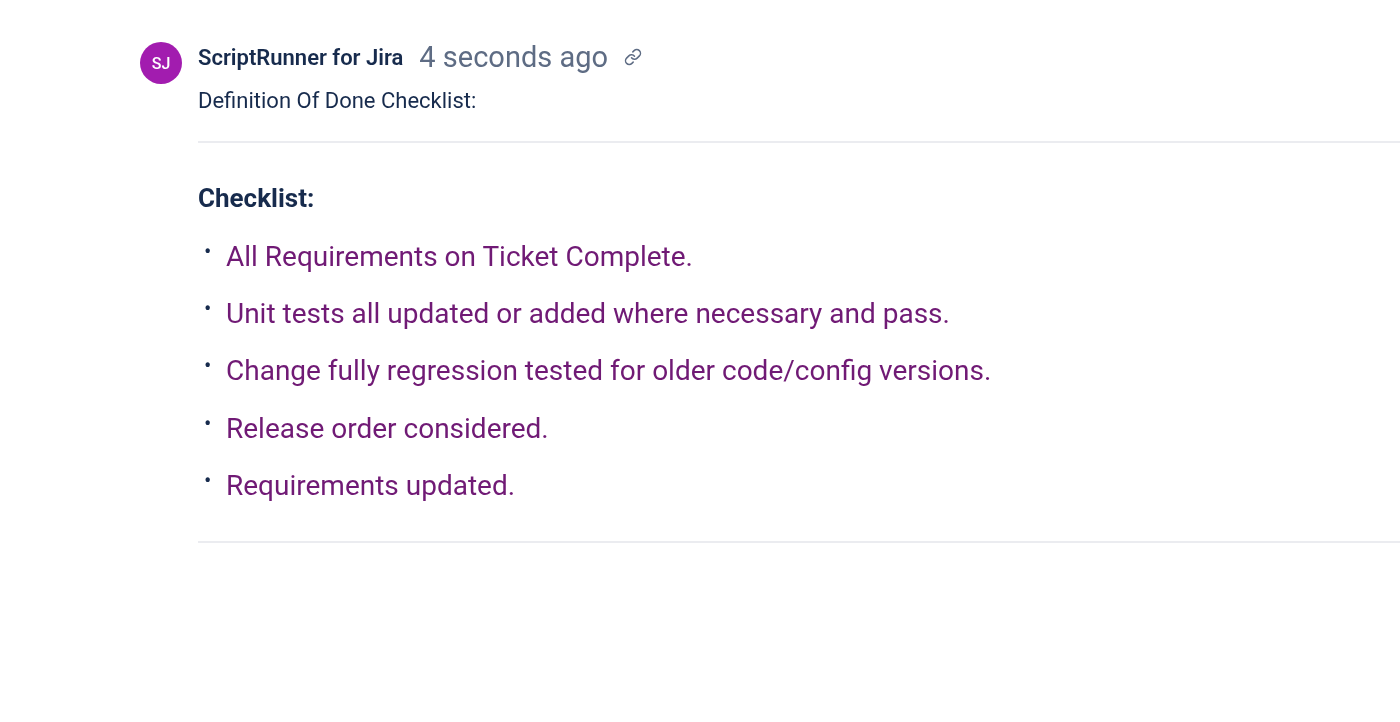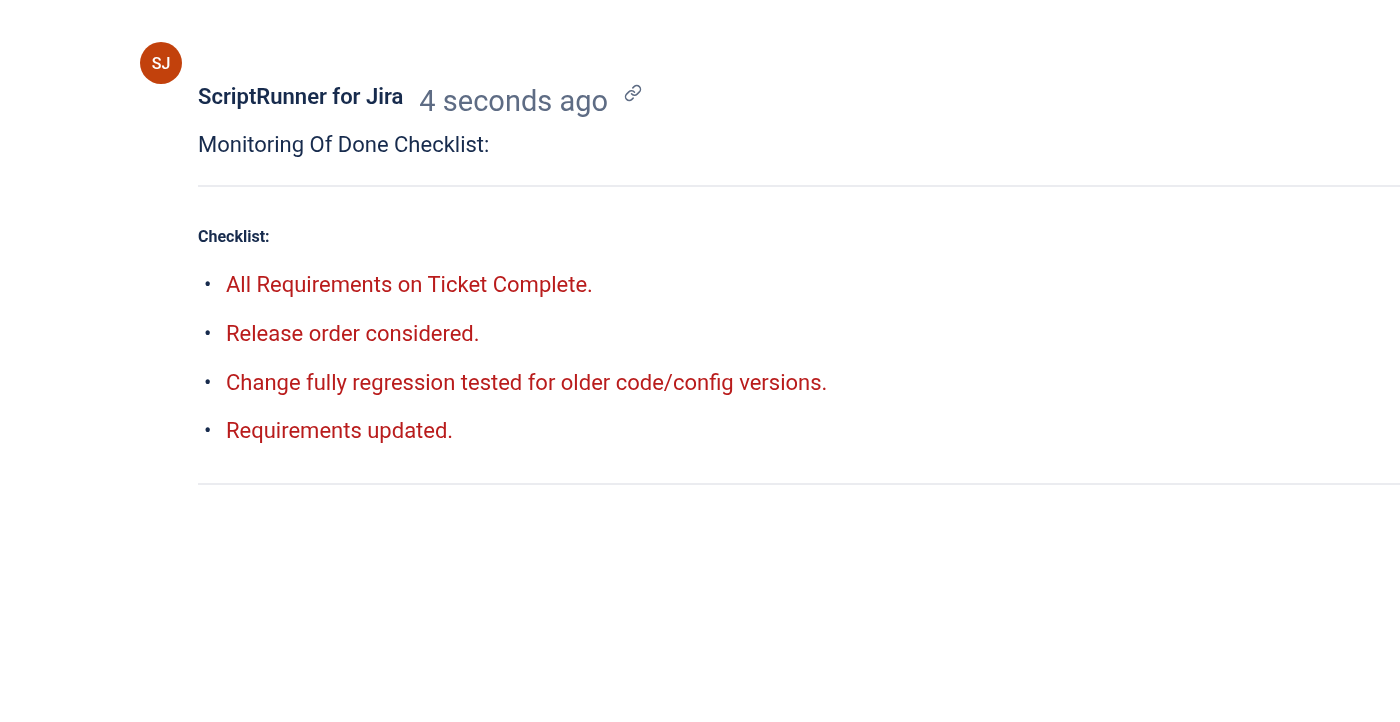--- a/index.html
+++ b/index.html
@@ -14,40 +14,40 @@
       padding: 40px 0 0 140px;
     }
     .comment-container {
       display: flex;
       gap: 16px;
     }
     .avatar {
       width: 42px;
       height: 42px;
       border-radius: 50%;
-      background: #c2410c;
+      background: #a21caf;
       color: #ffffff;
       display: flex;
       align-items: center;
       justify-content: center;
       font-size: 16px;
       font-weight: 500;
       flex-shrink: 0;
       margin-top: 2px;
       text-align: center;
     }
     .comment-body {
       flex: 1;
       min-width: 0;
     }
     .comment-header {
       display: flex;
+      align-items: center;
       gap: 16px;
       margin-bottom: 14px;
-      margin-top: 44px;
     }
     .author-name {
       font-size: 22px;
       font-weight: 600;
       color: #172b4d;
     }
     .timestamp {
       font-size: 29px;
       font-weight: 400;
       color: #5e6c84;
@@ -70,33 +70,33 @@
       color: #172b4d;
       margin-bottom: 28px;
     }
     .divider {
       height: 2px;
       background: #ebecf0;
       margin-bottom: 40px;
       margin-right: 0;
     }
     .checklist-heading {
-      font-size: 16px;
+      font-size: 26px;
       font-weight: 700;
       color: #172b4d;
       margin-bottom: 24px;
     }
     .checklist {
       list-style: none;
       padding-left: 28px;
     }
     .checklist li {
       position: relative;
-      font-size: 22px;
-      color: #b91c1c;
+      font-size: 28px;
+      color: #701a75;
       line-height: 1.4;
       margin-bottom: 18px;
     }
     .checklist li::before {
       content: "•";
       position: absolute;
       left: -22px;
       font-size: 22px;
       color: #172b4d;
     }
@@ -117,24 +117,25 @@
     <div class="comment-header">
       <span class="author-name">ScriptRunner for Jira</span>
       <span class="timestamp">4 seconds ago</span>
       <span class="link-icon">
         <svg viewBox="0 0 24 24" fill="none" stroke="currentColor" stroke-width="2" stroke-linecap="round" stroke-linejoin="round">
           <path d="M10 13a5 5 0 0 0 7.54.54l3-3a5 5 0 0 0-7.07-7.07l-1.72 1.71"></path>
           <path d="M14 11a5 5 0 0 0-7.54-.54l-3 3a5 5 0 0 0 7.07 7.07l1.71-1.71"></path>
         </svg>
       </span>
     </div>
-    <div class="intro-text">Monitoring Of Done Checklist:</div>
+    <div class="intro-text">Definition Of Done Checklist:</div>
     <div class="divider"></div>
     <div class="checklist-heading">Checklist:</div>
     <ul class="checklist">
       <li>All Requirements on Ticket Complete.</li>
+      <li>Unit tests all updated or added where necessary and pass.</li>
+      <li>Change fully regression tested for older code/config versions.</li>
       <li>Release order considered.</li>
-      <li>Change fully regression tested for older code/config versions.</li>
       <li>Requirements updated.</li>
     </ul>
     <div class="divider-bottom"></div>
   </div>
 </div>
 
 </body></html>

